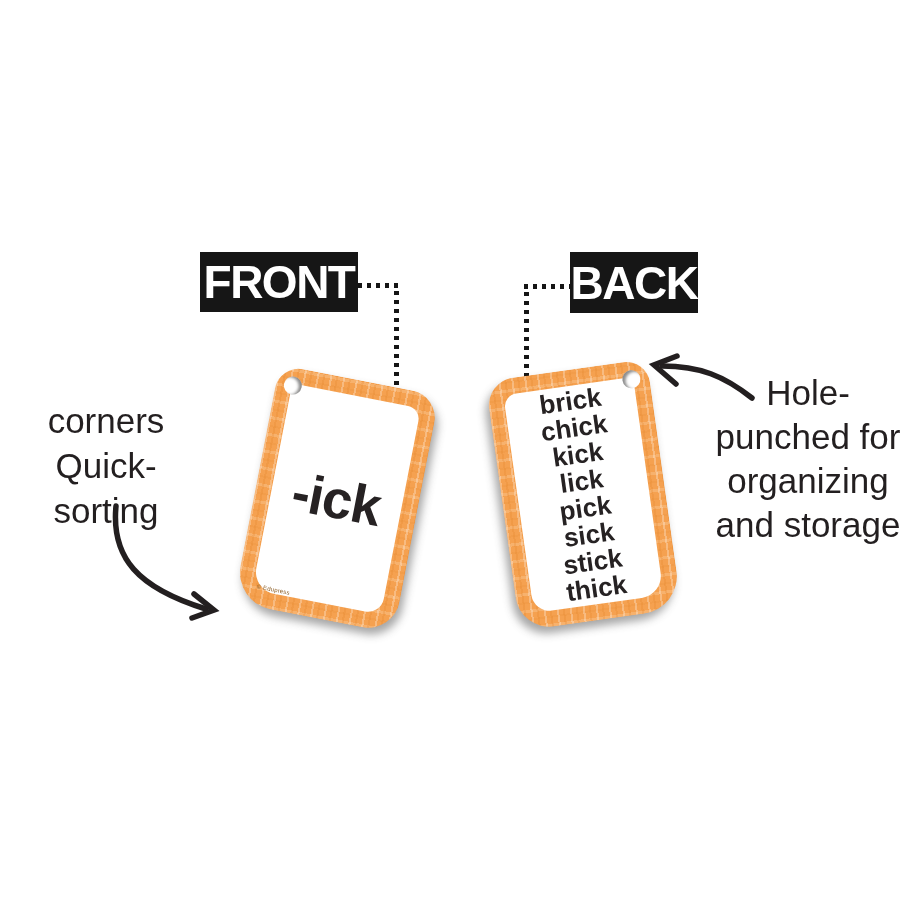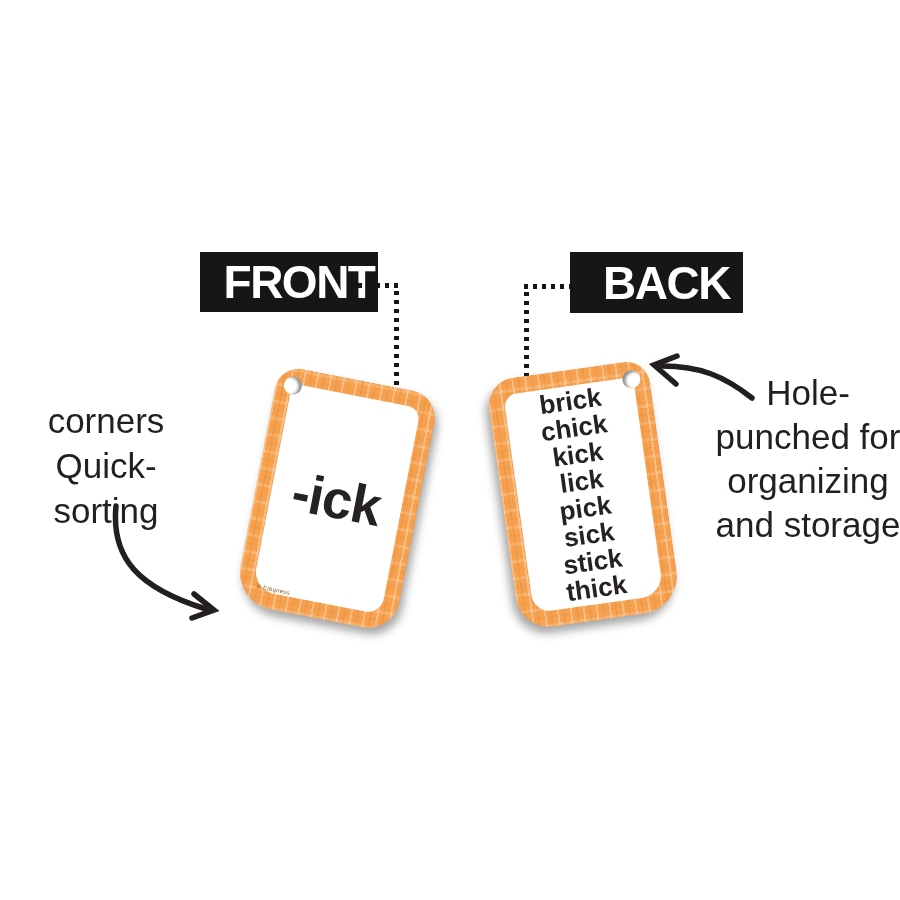--- a/index.html
+++ b/index.html
@@ -8,24 +8,23 @@
     font-family:"Liberation Sans", sans-serif;color:#231f20;
   }
   .stage{position:absolute;left:0;top:0;width:900px;height:900px;}
 
   
   .label-box{
     position:absolute;background:#161616;color:#ffffff;
     display:flex;align-items:center;justify-content:center;
     font-weight:bold;font-size:46px;letter-spacing:-1.5px;
     font-family:"Liberation Sans", sans-serif;
-    padding-left:20px;
   }
   .label-front{left:200px;top:252px;width:158px;height:60px;}
-  .label-back{left:570px;top:252px;width:153px;height:61px;justify-content:center;}
+  .label-back{left:570px;top:252px;width:128px;height:61px;justify-content:center;}
 
   
   .dots-h{position:absolute;height:5px;
     background-image:repeating-linear-gradient(to right,#151515 0 4px,transparent 4px 9px);}
   .dots-v{position:absolute;width:5px;
     background-image:repeating-linear-gradient(to bottom,#151515 0 4px,transparent 4px 9px);}
   .dots-front-h{left:358px;top:283px;width:42px;}
   .dots-front-v{left:394px;top:291px;height:94px;}
   .dots-back-h{left:524px;top:284px;width:46px;}
   .dots-back-v{left:524px;top:292px;height:98px;}

